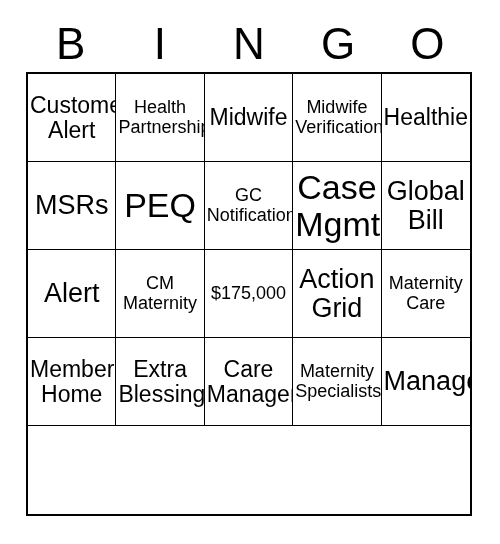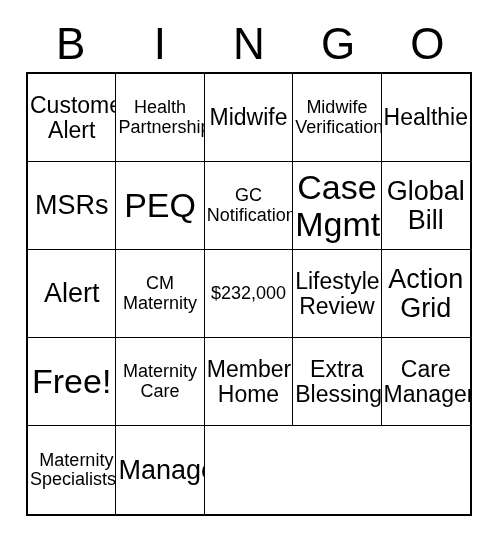--- a/index.html
+++ b/index.html
@@ -126,30 +126,24 @@
       <div class="cell">
         <span class="cell-text fs-lg">Global<br>Bill</span>
       </div>
       <div class="cell">
         <span class="cell-text fs-lg">Alert</span>
       </div>
       <div class="cell">
         <span class="cell-text fs-sm">CM<br>Maternity</span>
       </div>
       <div class="cell">
-        <span class="cell-text fs-sm">$232,000</span>
-      </div>
-      <div class="cell">
-        <span class="cell-text fs-md">Lifestyle<br>Review</span>
+        <span class="cell-text fs-sm">$175,000</span>
       </div>
       <div class="cell">
         <span class="cell-text fs-lg">Action<br>Grid</span>
-      </div>
-      <div class="cell">
-        <span class="cell-text fs-xl">Free!</span>
       </div>
       <div class="cell">
         <span class="cell-text fs-sm">Maternity<br>Care</span>
       </div>
       <div class="cell">
         <span class="cell-text fs-md">Member<br>Home</span>
       </div>
       <div class="cell">
         <span class="cell-text fs-md">Extra<br>Blessings</span>
       </div>

